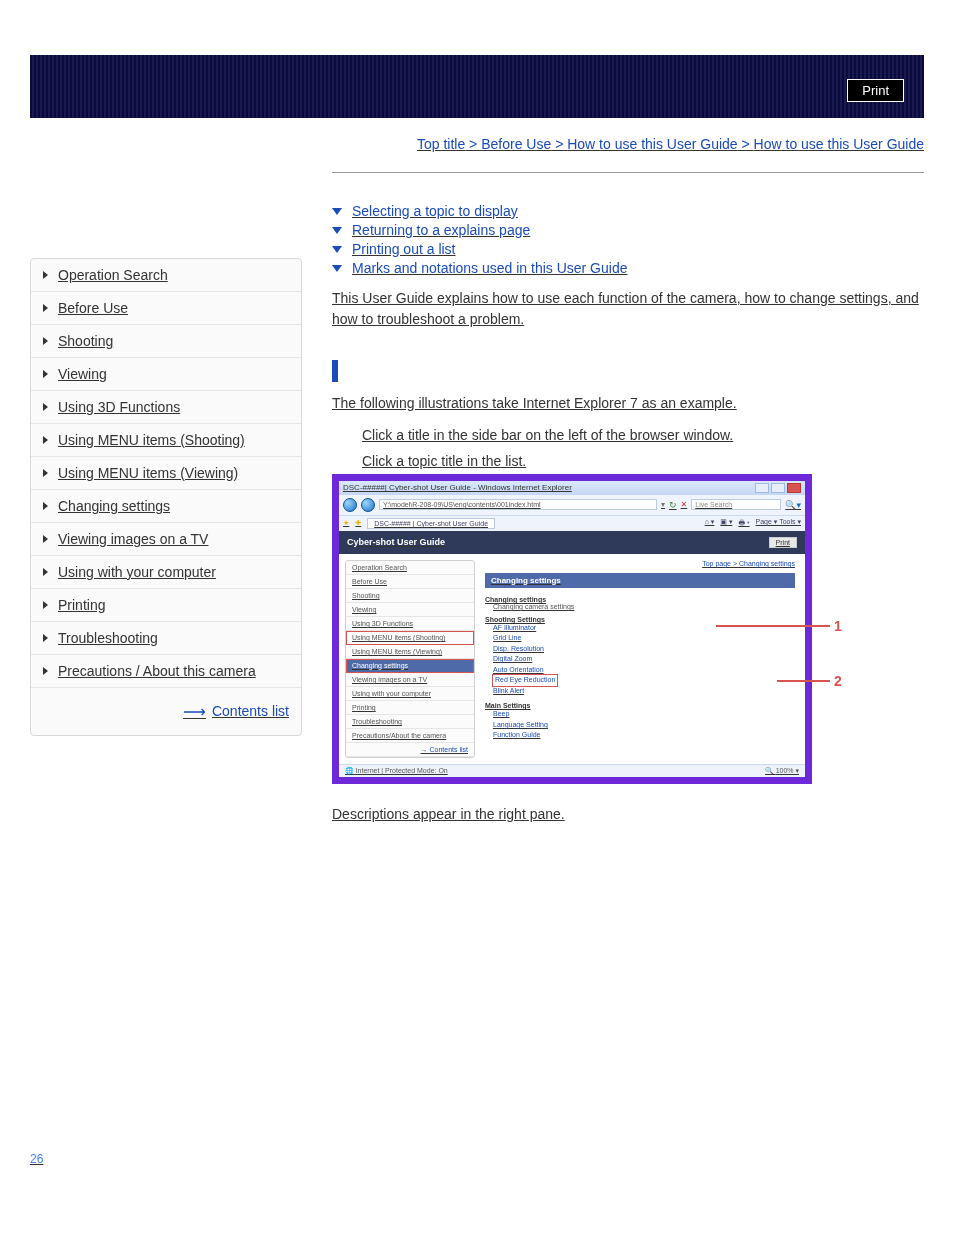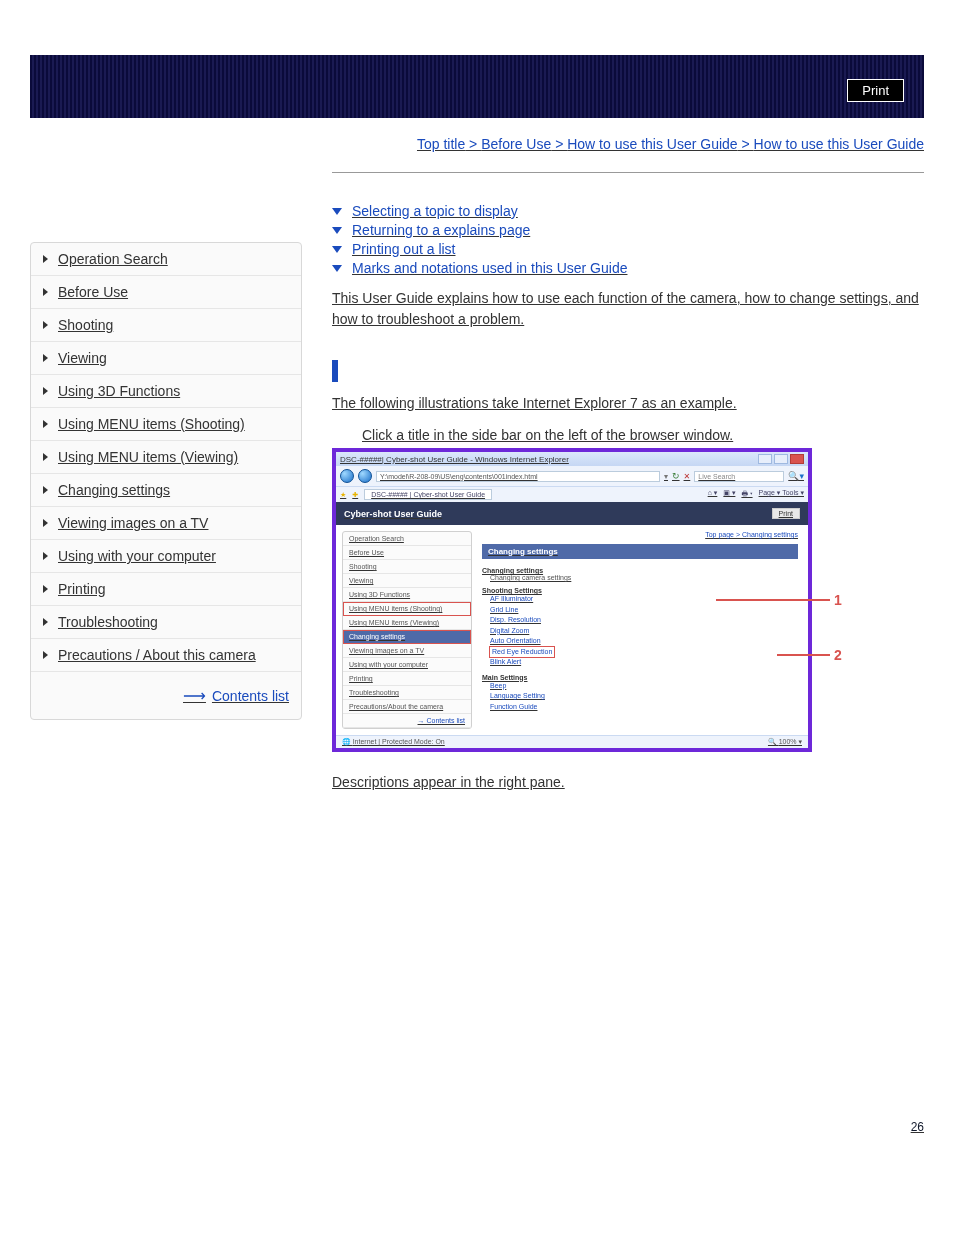--- a/index.html
+++ b/index.html
@@ -20,21 +20,21 @@
   hr.divider { border: none; border-top: 1px solid #999; margin-bottom: 30px; }
   .anchor-list { margin: 4px 0 12px 0; }
   .anchor-row { display: flex; align-items: center; margin: 3px 0; }
   .down-arrow { width: 0; height: 0; border-left: 5px solid transparent; border-right: 5px solid transparent; border-top: 7px solid #1a4bbd; margin-right: 10px; flex-shrink: 0; }
   .anchor-row a { color: #1a4bbd; text-decoration: none; font-size: 14px; }
   .intro { line-height: 1.5; margin-bottom: 30px; }
   .section-bar { width: 6px; height: 22px; background: #1a4bbd; margin-bottom: 10px; }
   .section-text { line-height: 1.6; margin-bottom: 10px; }
   .steps { margin-left: 30px; line-height: 1.7; margin-bottom: 0; }
   .screenshot-wrap { position: relative; width: 510px; margin-bottom: 22px; }
-  .ie-window { width: 480px; border: 4px solid #6d28d9; font-size: 8px; color: #333; background: #fff; }
+  .ie-window { width: 480px; border: 7px solid #6d28d9; font-size: 8px; color: #333; background: #fff; }
   .ie-title { background: linear-gradient(#dbe7fb, #c5d7f4); padding: 2px 4px; font-size: 8px; color: #333; display: flex; justify-content: space-between; align-items: center; }
   .ie-wbtns { display: flex; gap: 2px; }
   .ie-wbtns span { width: 14px; height: 10px; background: #e7eefb; border: 1px solid #9fb9e0; display: inline-block; }
   .ie-wbtns span.close { background: #d9534f; border-color: #b33c38; }
   .ie-addr { background: #eef3fc; padding: 3px 4px; display: flex; align-items: center; gap: 4px; }
   .nav-circ { width: 14px; height: 14px; border-radius: 50%; background: radial-gradient(circle at 30% 30%, #9fd8ff, #1a6fc9); border: 1px solid #0d4f95; display: inline-block; }
   .addr-field { flex: 1; background: #fff; border: 1px solid #bcd; padding: 1px 3px; font-size: 7px; color: #555; overflow: hidden; white-space: nowrap; }
   .search-box { width: 90px; background: #fff; border: 1px solid #bcd; padding: 1px 3px; font-size: 7px; color: #888; }
   .magnify { color: #1a6fc9; font-size: 9px; }
   .ie-tabs { background: #eef3fc; border-top: 1px solid #cbdaf2; padding: 2px 4px; display: flex; align-items: center; gap: 6px; font-size: 7px; color: #446; justify-content: space-between; }
@@ -57,21 +57,21 @@
   .cs-link { color: #1a4bbd; margin-left: 8px; line-height: 1.5; font-size: 7px; }
   .cs-link.hl3 { outline: 1.5px solid #d9534f; padding: 0 2px; display: inline-block; }
   .ie-status { background: #eef3fc; border-top: 1px solid #cbdaf2; padding: 2px 6px; display: flex; justify-content: space-between; font-size: 7px; color: #555; }
   .callout { position: absolute; color: #d9534f; font-weight: bold; font-size: 14px; display: flex; align-items: center; }
   .callout .line { height: 1.5px; background: #d9534f; display: block; }
   .callout-1 { top: 144px; left: 384px; }
   .callout-1 .line { width: 114px; }
   .callout-2 { top: 199px; left: 445px; }
   .callout-2 .line { width: 53px; }
   .desc-line { margin-top: 6px; }
-  .page-num { text-align: right; font-size: 12px; color: #0f172a; margin-top: 330px; padding-bottom: 30px; }
+  .page-num { text-align: left; font-size: 12px; color: #3b82f6; margin-top: 330px; padding-bottom: 30px; }
 </style>
 </head>
 <body>
 
 <div class="page-wrap">
 
   <div class="header-band">
     <button class="print-btn">Print</button>
   </div>
 
@@ -160,20 +160,21 @@
             <a href="#">Marks and notations used in this User Guide</a>
           </div>
       </div>
 
       <p class="intro">This User Guide explains how to use each function of the camera, how to change settings, and how to troubleshoot a problem.</p>
 
       <div class="section-bar"></div>
       <p class="section-text">The following illustrations take Internet Explorer 7 as an example.</p>
       <div class="steps">
         <div>Click a title in the side bar on the left of the browser window.</div>
+        <div style="margin-top:2px;">Click a topic title in the list.</div>
       </div>
 
       <div class="screenshot-wrap">
         <div class="ie-window">
           <div class="ie-title">
             <span>DSC-#####| Cyber-shot User Guide - Windows Internet Explorer</span>
             <span class="ie-wbtns">
                 <span></span>
                 <span></span>
                 <span class="close"></span>

